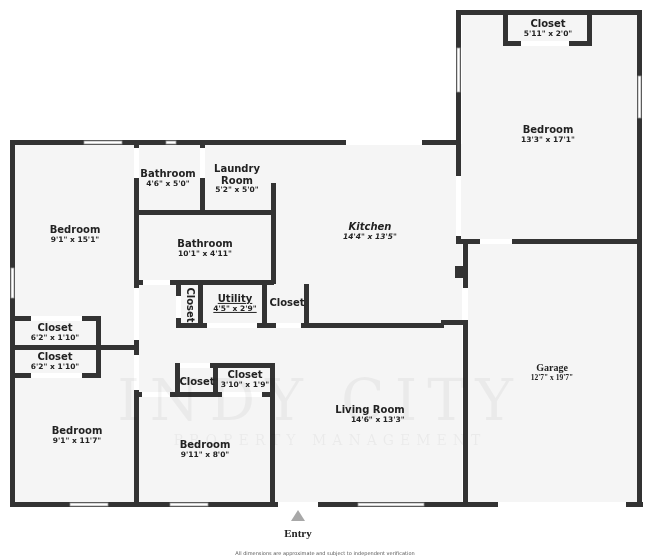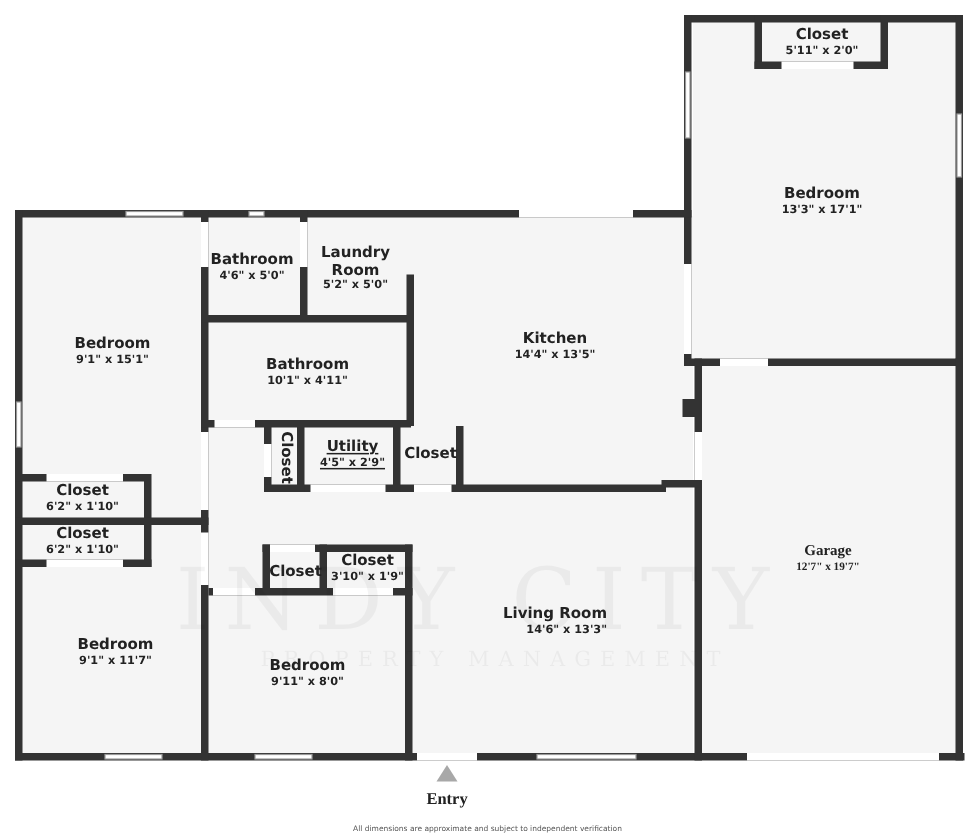--- a/index.html
+++ b/index.html
@@ -135,21 +135,21 @@
 </div>
 <div class="label" style="left:237px; top:179px;">
   <span class="name">Laundry</span>
   <span class="name">Room</span>
   <span class="dim">5'2" x 5'0"</span>
 </div>
 <div class="label" style="left:205px; top:248px;">
   <span class="name">Bathroom</span>
   <span class="dim">10'1" x 4'11"</span>
 </div>
-<div class="label" style="left:370px; top:231px;">
+<div class="label" style="left:370px; top:231px;font-style:italic;">
   <span class="name">Kitchen</span>
   <span class="dim">14'4" x 13'5"</span>
 </div>
 <div class="label vertical" style="left:190px; top:305px;">
   <span class="name">Closet</span>
 </div>
 <div class="label" style="left:235px; top:303px;text-decoration:underline;">
   <span class="name">Utility</span>
   <span class="dim">4'5" x 2'9"</span>
 </div>

